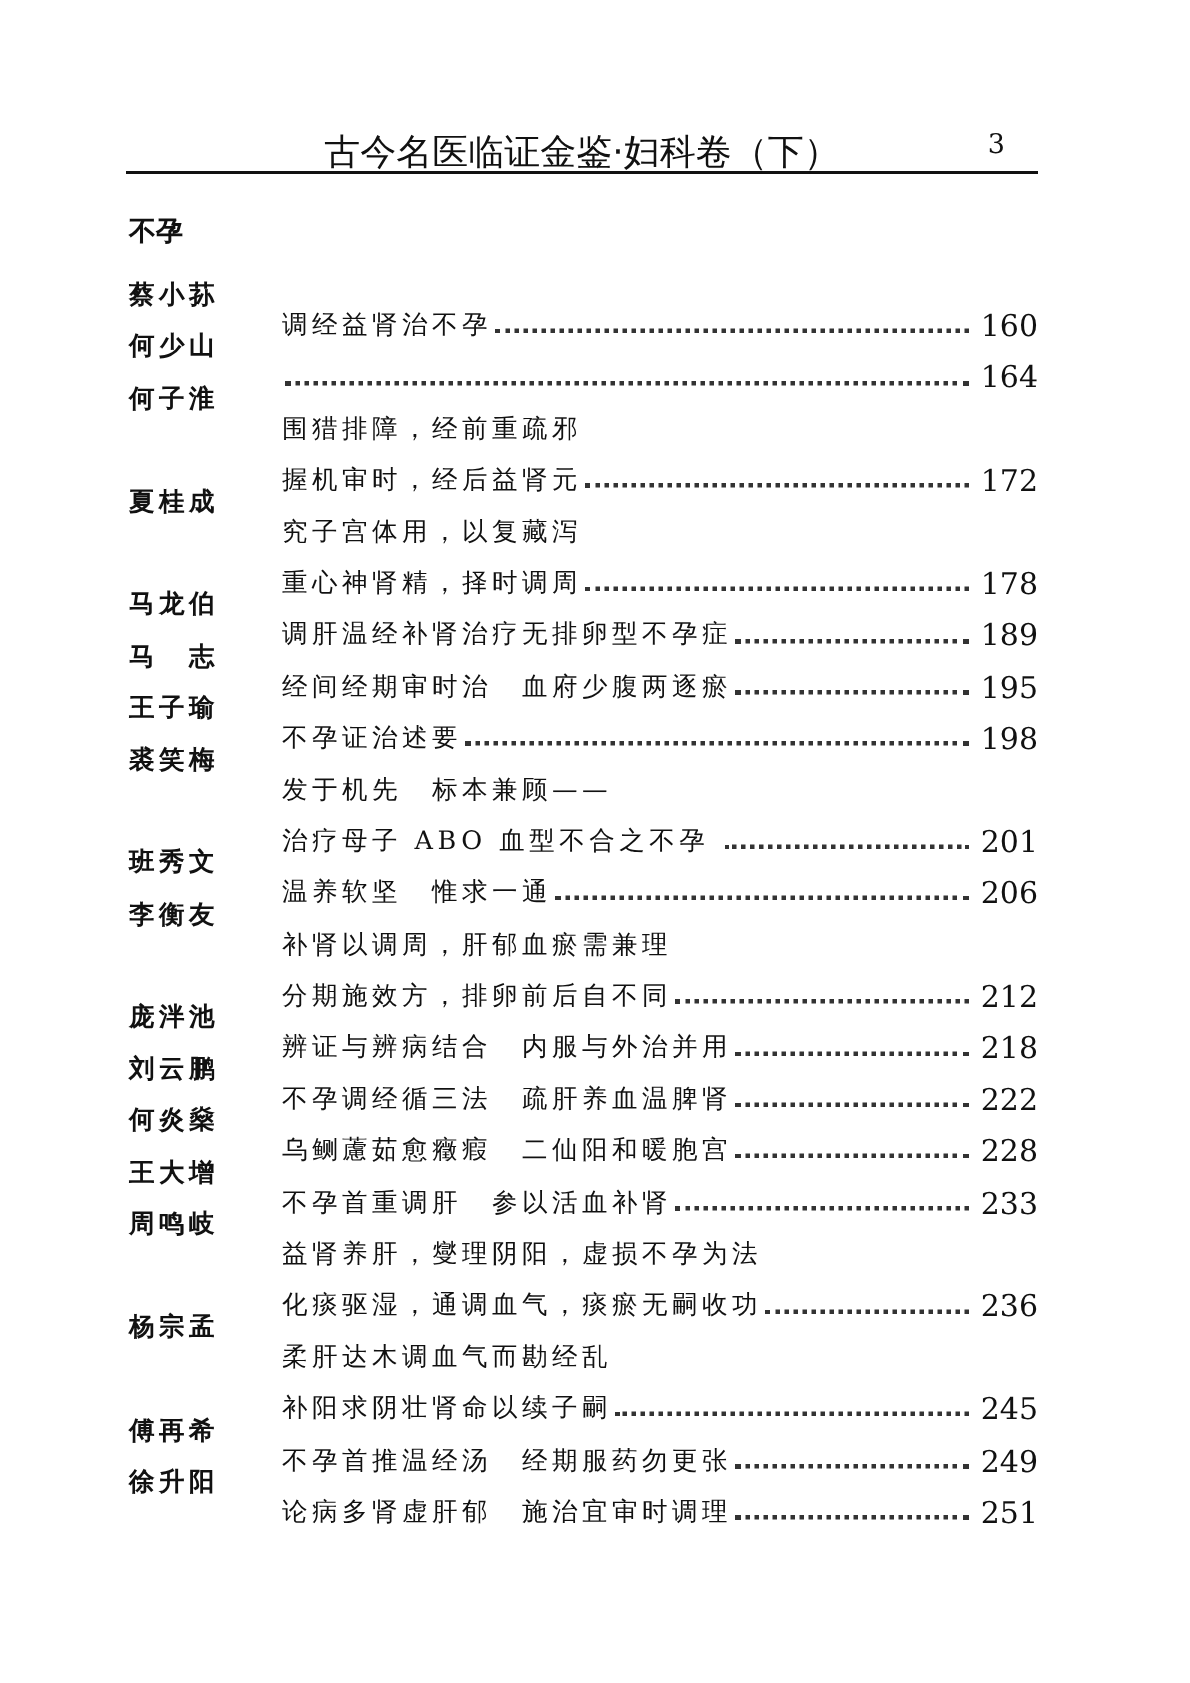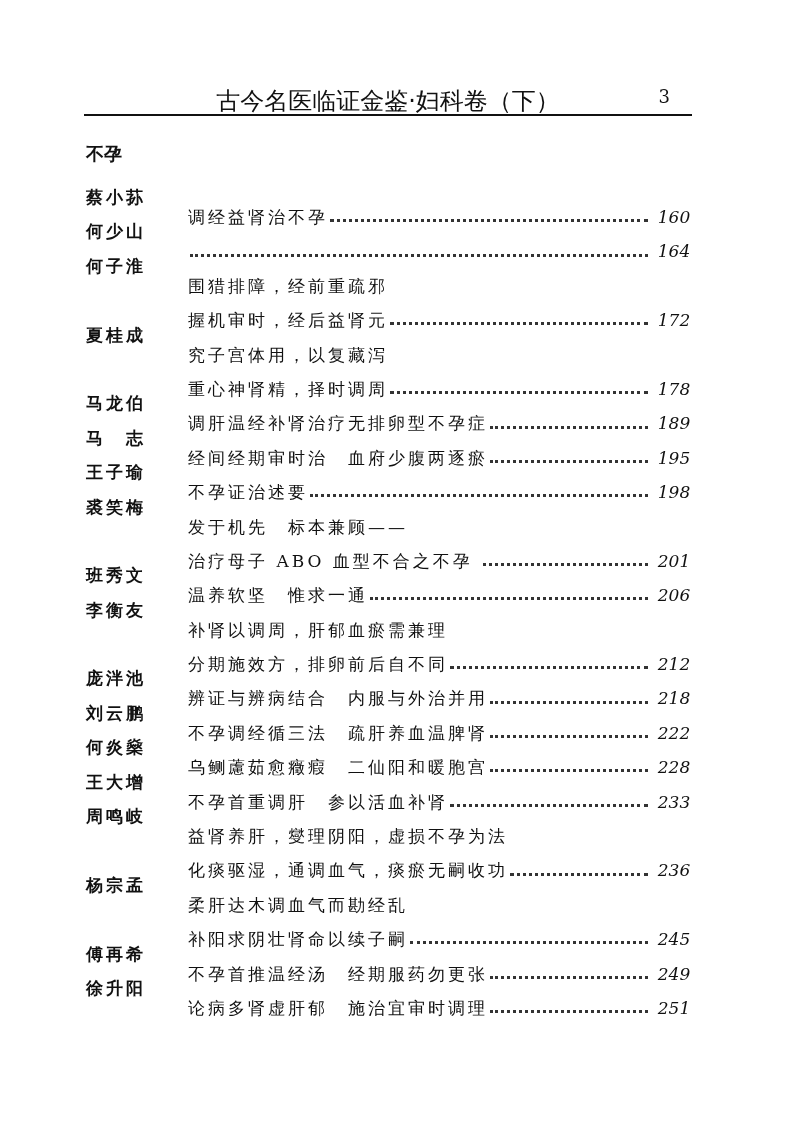--- a/index.html
+++ b/index.html
@@ -11,21 +11,21 @@
   .page-number { position: absolute; right: 22px; top: 4px; font-size: 18px; }
   .header-rule { position: absolute; left: 0; right: 0; top: 32px; height: 2px; background: #111; }
   .section-title { position: absolute; left: 86px; top: 142px; font-family: "DejaVu Sans", sans-serif;
                    font-weight: bold; font-size: 18px; }
   .toc { position: absolute; left: 86px; top: 180px; width: 606px; }
   .line { position: relative; height: 34.4px; line-height: 34.4px; font-size: 17px; }
   .author { position: absolute; left: 0; top: 0; width: 92px; letter-spacing: 3px; font-weight: bold; }
   .title-wrap { position: absolute; left: 102px; right: 0; top: 0; display: flex; align-items: center; height: 34.4px; margin-top: 20px; }
   .title { white-space: pre; letter-spacing: 3px; }
   .leader { flex: 1; margin: 0 8px 0 2px; height: 1px; border-bottom: 3px dotted #333; transform: translateY(3px); }
-  .pg { font-size: 17px; min-width: 36px; text-align: center; font-style: italic; }
+  .pg { font-size: 20px; min-width: 36px; text-align: left; }
 </style>
 </head>
 <body>
 
 <div class="page-header">
   <div class="header-title">古今名医临证金鉴·妇科卷（下）</div>
   <div class="page-number">3</div>
   <div class="header-rule"></div>
 </div>
 

